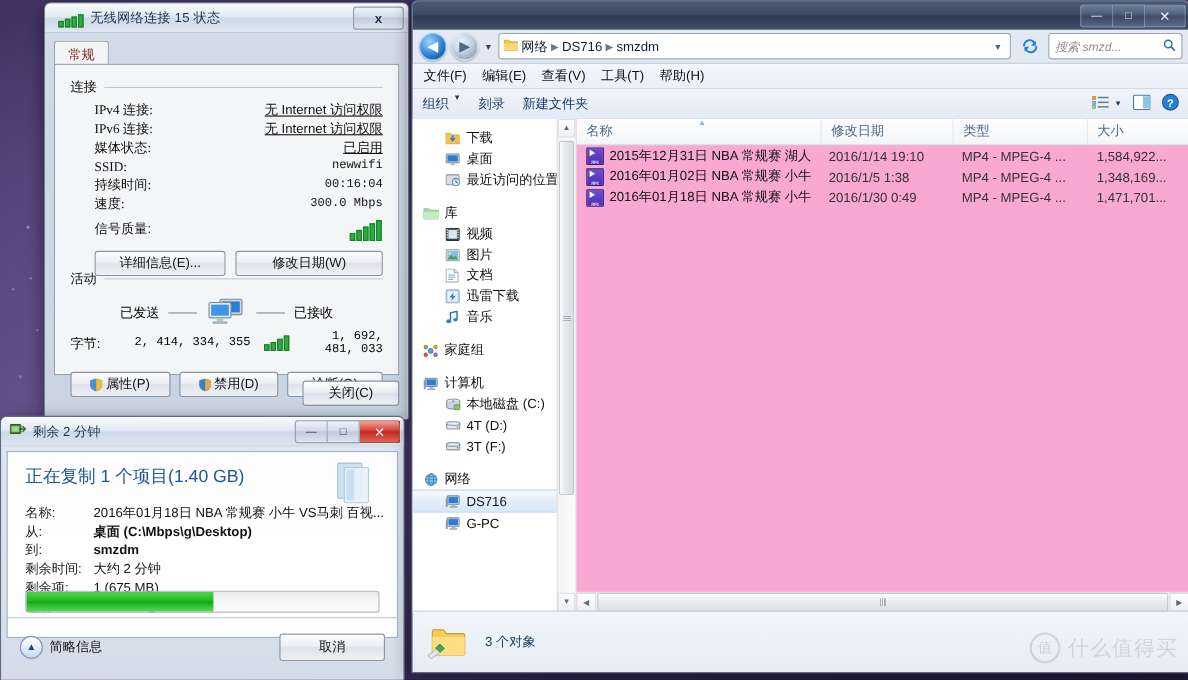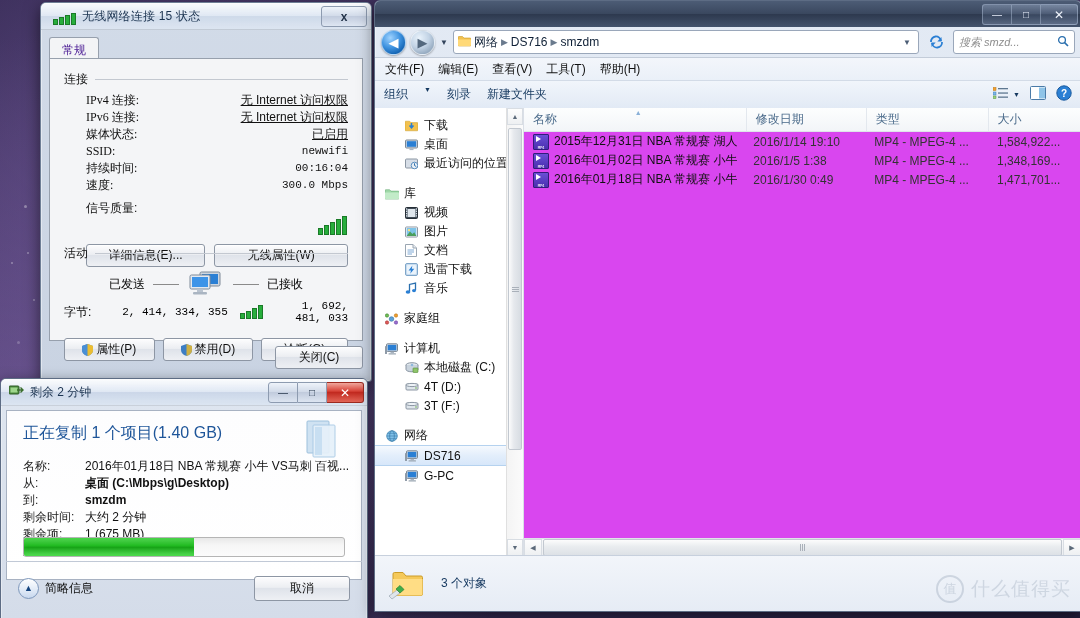--- a/index.html
+++ b/index.html
@@ -41,21 +41,21 @@
     border:1px solid #8d9bb0;display:flex;align-items:center;justify-content:center;
     font-size:12px;color:#24344a;font-weight:bold;
   }
   .wifi-body{
     margin:7px 8px 8px 8px;height:334px;position:relative;
   }
   .tabstrip{height:22px;position:relative;}
   .tab{
     position:absolute;left:0;top:0;height:22px;padding:2px 12px 0 12px;
     background:#f3f4f6;border:1px solid #97a0ad;border-bottom:none;
-    border-radius:3px 3px 0 0;font-size:12px;color:#4c1d95;line-height:20px;
+    border-radius:3px 3px 0 0;font-size:12px;color:#7f1d1d;line-height:20px;
   }
   .tabpage{
     position:absolute;left:0;top:21px;right:0;bottom:30px;
     background:#f4f5f7;border:1px solid #97a0ad;padding-left:44px;
   }
   .grp{position:absolute;left:14px;right:14px;}
   .grp-head{font-size:12px;color:#111;display:flex;align-items:center;gap:7px;}
   .grp-head .line{flex:1;height:1px;background:#c3c8d0;}
   .kv{display:flex;font-size:12px;color:#111;line-height:16px;margin-top:1px;}
   .kv .k{width:110px;padding-left:22px;font-family:"Liberation Serif","DejaVu Serif",serif;}
@@ -221,21 +221,21 @@
   }
   .sb-arrow{height:15px;display:flex;align-items:center;justify-content:center;font-size:7px;color:#5c6a7a;
     background:linear-gradient(180deg,#fdfdfd,#eef0f2);border:1px solid #d8dde3;}
   .sb-thumb{
     position:absolute;left:1px;right:1px;top:20px;height:320px;border-radius:2px;
     background:linear-gradient(90deg,#fcfcfc 0%,#e6e9ed 40%,#d7dce2 100%);
     border:1px solid #c2c8d0;display:flex;align-items:center;justify-content:center;
   }
   .grip{width:7px;height:7px;background:
     linear-gradient(180deg,transparent 0 1px,#a9b0b9 1px 2px,transparent 2px 3px,#a9b0b9 3px 4px,transparent 4px 5px,#a9b0b9 5px 6px,transparent 6px 7px);}
-  .filepane{flex:1;position:relative;overflow:hidden;background:#d946ef;}
+  .filepane{flex:1;position:relative;overflow:hidden;background:#f9a8d4;}
   .colhead{
     height:23px;display:flex;align-items:center;
     background:linear-gradient(180deg,#fdfefe 0%,#f2f5f8 100%);
     border-bottom:1px solid #dfe4ea;font-size:12px;color:#4a6a8a;
   }
   .colhead .c{padding-left:9px;border-right:1px solid #e3e8ee;height:100%;display:flex;align-items:center;position:relative;}
   .sortmark{position:absolute;left:50%;top:1px;font-size:7px;color:#8ab0d8;}
   .frow{height:19px;display:flex;align-items:center;font-size:12px;color:#111;}
   .frow .c{padding-left:9px;overflow:hidden;white-space:nowrap;}
   .frow .c.meta{color:#333;}
@@ -330,32 +330,32 @@
             <div class="kv">
               <div class="k">持续时间:</div>
               <div class="v">00:16:04</div>
             </div>
             <div class="kv">
               <div class="k">速度:</div>
               <div class="v">300.0 Mbps</div>
             </div>
           </div>
 
-        <div class="kv" style="margin-top:7px;flex-direction:column;">
+        <div class="kv" style="margin-top:7px;">
           <div class="k" style="width:auto;font-family:'Liberation Sans',sans-serif;">信号质量:</div>
           <div class="v" style="text-align:right;">
             <span class="bars">
               <i style="height:5px;"></i><i style="height:8px;"></i><i style="height:11px;"></i><i style="height:14px;"></i><i style="height:17px;"></i>
             </span>
           </div>
         </div>
 
         <div style="margin-top:9px;display:flex;gap:9px;padding-left:22px;">
           <div class="btn" style="width:108px;">详细信息(E)...</div>
-          <div class="btn" style="width:124px;">无线属性(W)</div>
+          <div class="btn" style="width:124px;">修改日期(W)</div>
         </div>
       </div>
 
       <div class="grp" style="top:186px;">
         <div class="grp-head">
           <span>活动</span>
           <span class="line"></span>
         </div>
 
         <div class="activity-center" style="margin-top:8px;">
@@ -536,21 +536,21 @@
 
   <div class="menubar" id="menubar">
       <span>文件(F)</span>
       <span>编辑(E)</span>
       <span>查看(V)</span>
       <span>工具(T)</span>
       <span>帮助(H)</span>
     </div>
 
   <div class="toolbar">
-    <span style="display:flex;align-items:flex-start;gap:16px;">
+    <span style="display:flex;align-items:flex-start;gap:4px;">
       <span>组织</span>
       <span style="font-size:7px;">▼</span>
     </span>
     <span>刻录</span>
     <span>新建文件夹</span>
     <span class="right">
       <span style="display:flex;align-items:center;gap:5px;">
         <span>
           <svg width="15" height="12" viewBox="0 0 15 12">
             <rect x="0" y="0.5" width="3" height="3" fill="#f0a030" stroke="#b87416" stroke-width=".5"></rect>

